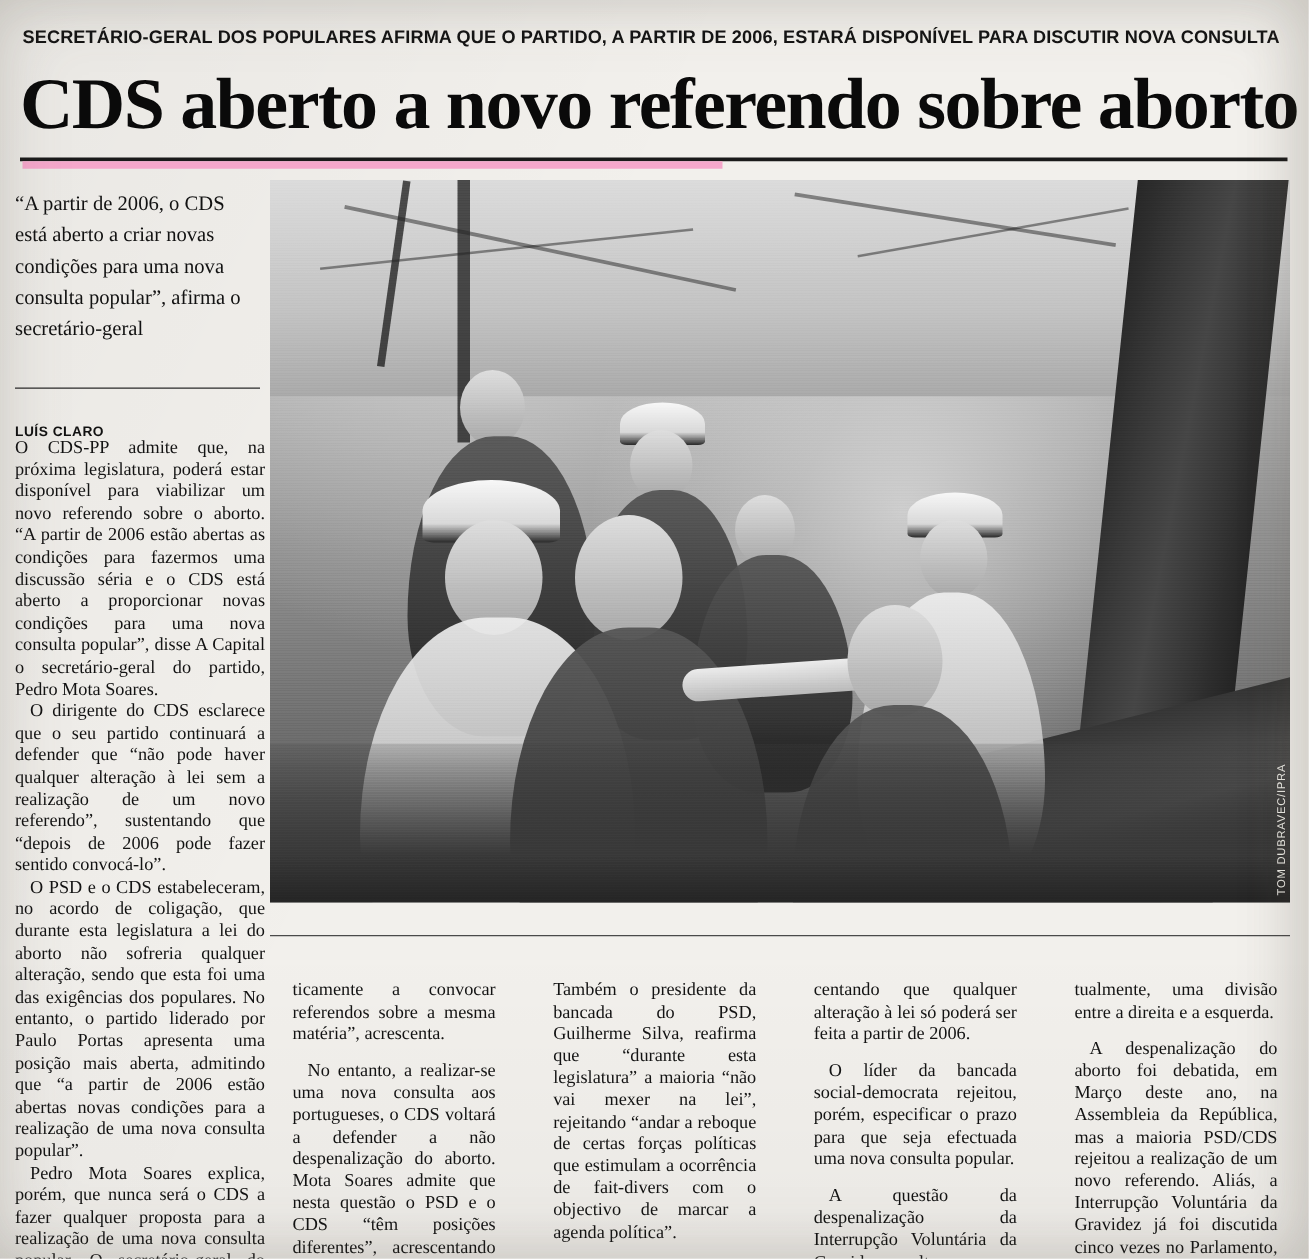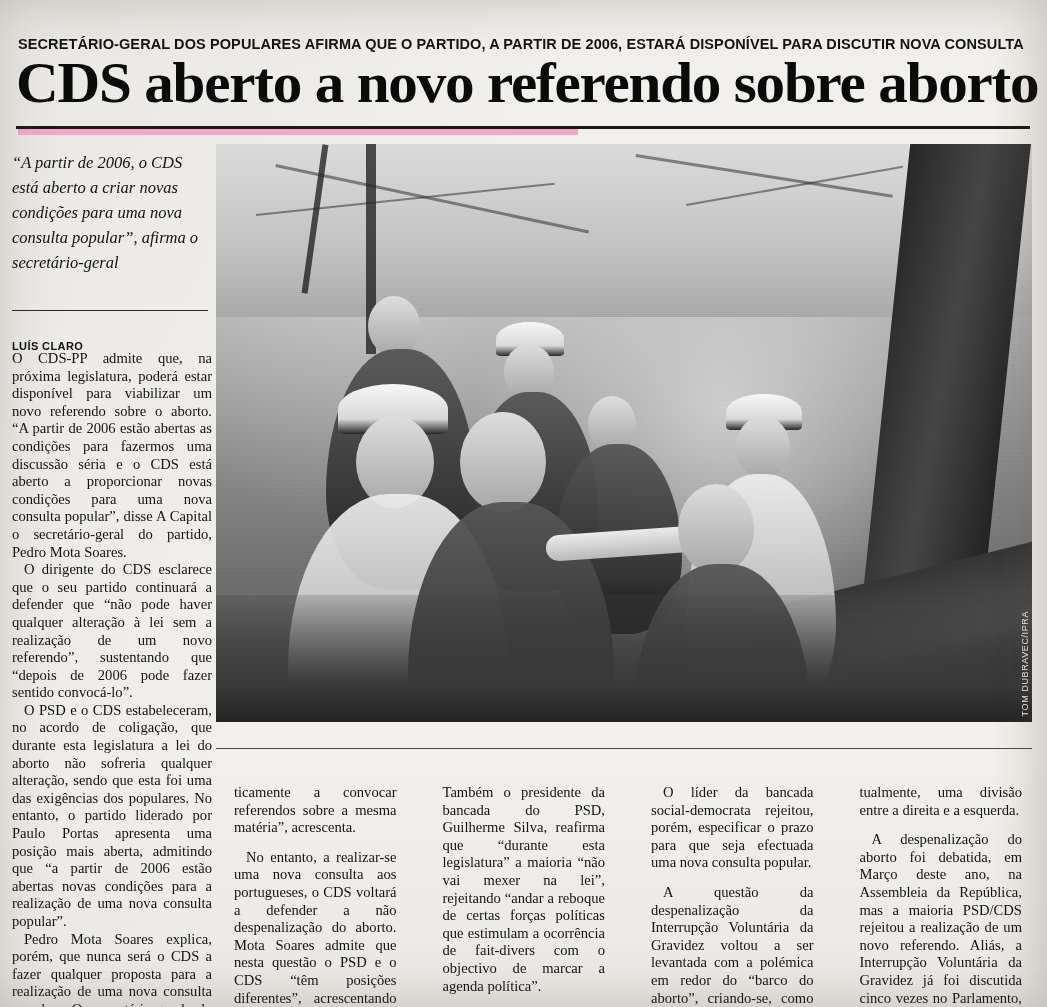--- a/index.html
+++ b/index.html
@@ -21,21 +21,21 @@
     background: #f2f0ec;
     background-image:
       linear-gradient(115deg, rgba(0,0,0,0.035) 0%, rgba(255,255,255,0) 40%),
       linear-gradient(0deg, rgba(0,0,0,0.03) 0%, rgba(255,255,255,0) 25%);
   }
 
   
   .kicker {
     position: absolute;
     left: 18px;
-    top: 36px;
+    top: 22px;
     width: 1010px;
     font-family: "Liberation Sans", sans-serif;
     font-weight: bold;
     font-size: 14.5px;
     letter-spacing: 0.1px;
     color: #141414;
     white-space: nowrap;
   }
 
   
@@ -75,21 +75,20 @@
   
   .standfirst {
     position: absolute;
     left: 12px;
     top: 150px;
     width: 196px;
     font-family: "Liberation Serif", serif;
     font-size: 16.5px;
     line-height: 25px;
     color: #121212;
-    font-style: italic;
   }
   .byline {
     position: absolute;
     left: 12px;
     top: 292px;
     width: 196px;
     font-family: "Liberation Sans", sans-serif;
     font-weight: bold;
     font-size: 11px;
     letter-spacing: 0.4px;
@@ -338,20 +337,21 @@
   <div class="cols">
     <div class="col">
       <p class="noindent">ticamente a convocar referendos sobre a mesma matéria”, acrescenta.</p>
       <p>No entanto, a realizar-se uma nova consulta aos portugueses, o CDS voltará a defender a não despenalização do aborto. Mota Soares admite que nesta questão o PSD e o CDS “têm posições diferentes”, acrescentando que “não vão tentar mudar a opinião um do outro”.</p>
     </div>
     <div class="col">
       <p class="noindent">Também o presidente da bancada do PSD, Guilherme Silva, reafirma que “durante esta legislatura” a maioria “não vai mexer na lei”, rejeitando “andar a reboque de certas forças políticas que estimulam a ocorrência de fait-divers com o objectivo de marcar a agenda política”.</p>
       <p>Guilherme Silva sustenta que “é necessário respeitar o referendo e assegurar o seu prestígio”, acres-</p>
     </div>
     <div class="col">
+      <p class="noindent">centando que qualquer alteração à lei só poderá ser feita a partir de 2006.</p>
       <p>O líder da bancada social-democrata rejeitou, porém, especificar o prazo para que seja efectuada uma nova consulta popular.</p>
       <p>A questão da despenalização da Interrupção Voluntária da Gravidez voltou a ser levantada com a polémica em redor do “barco do aborto”, criando-se, como habi-</p>
     </div>
     <div class="col">
       <p class="noindent">tualmente, uma divisão entre a direita e a esquerda.</p>
       <p>A despenalização do aborto foi debatida, em Março deste ano, na Assembleia da República, mas a maioria PSD/CDS rejeitou a realização de um novo referendo. Aliás, a Interrupção Voluntária da Gravidez já foi discutida cinco vezes no Parlamento, mas sempre sem consequências para aqueles que defendem a despenalização.</p>
     </div>
   </div>
 
   <div class="edge-shadow"></div>

